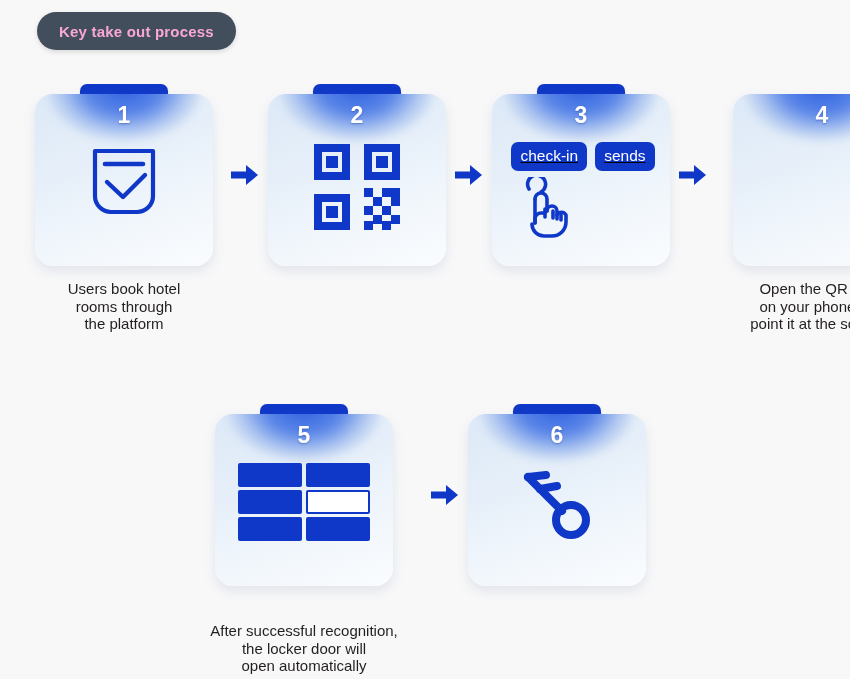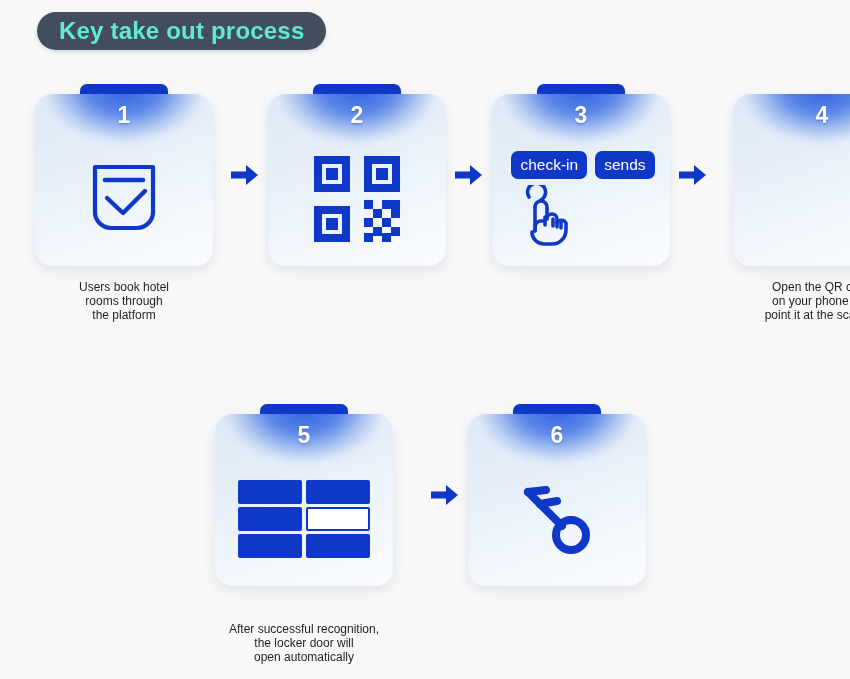--- a/index.html
+++ b/index.html
@@ -22,22 +22,22 @@
     top: 12px;
     height: 38px;
     padding: 0 22px;
     display: flex;
     align-items: center;
     background: #434e5c;
     border-radius: 19px;
     box-shadow: 0 2px 5px rgba(0,0,0,0.13);
   }
   .title-pill span {
-    color: #5eead4;
-    font-size: 24px;
+    color: #f9a8d4;
+    font-size: 15px;
     font-weight: bold;
     letter-spacing: 0.2px;
     white-space: nowrap;
   }
 
   
   .row {
     position: absolute;
     display: flex;
     align-items: flex-start;
@@ -102,30 +102,30 @@
     font-weight: bold;
     text-shadow: 0 1px 2px rgba(30,60,140,0.45);
   }
   .icon-slot {
     position: absolute;
     left: 0;
     right: 0;
     top: 48px;
     bottom: 6px;
     display: flex;
-    align-items: center;
     justify-content: center;
+    text-decoration: underline;
   }
 
   
   .caption {
     margin-top: 14px;
     text-align: center;
     color: #231f20;
-    font-size: 12px;
+    font-size: 15px;
     line-height: 1.18;
     white-space: pre-line;
   }
   .cap-w-190 { width: 196px; }
   .cap-w-250 { width: 252px; }
   .cap-w-200 { width: 200px; }
   .cap-w-210 { width: 212px; }
   .cap-w-230 { width: 236px; margin-top: 36px; }
   .cap-w-180 { width: 192px; }
 

